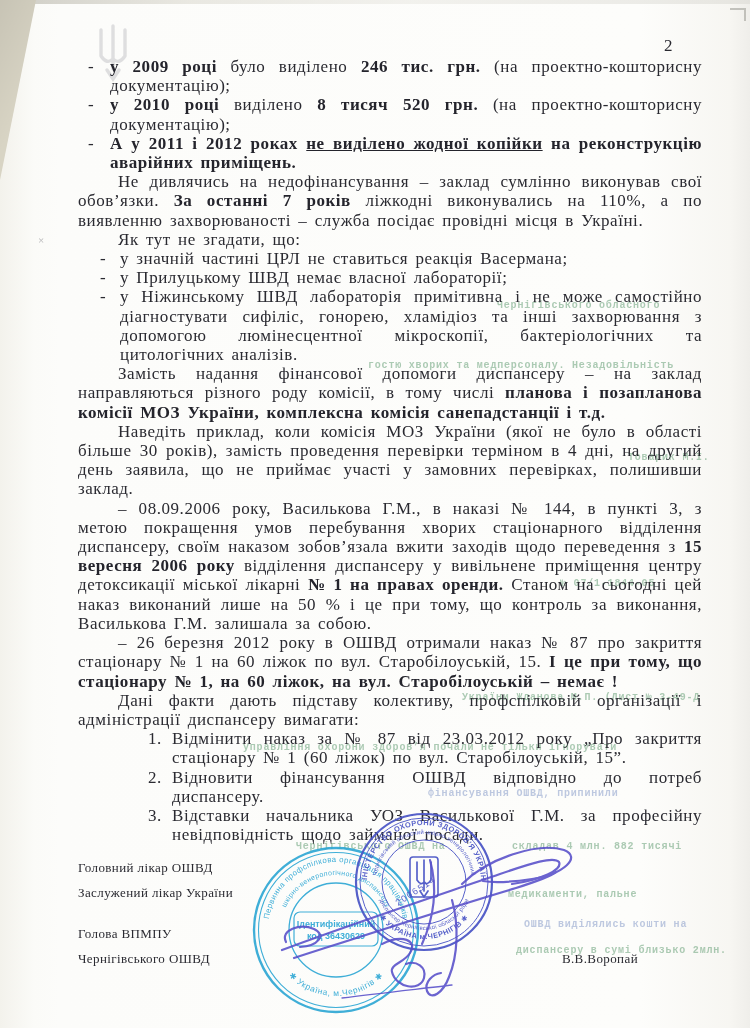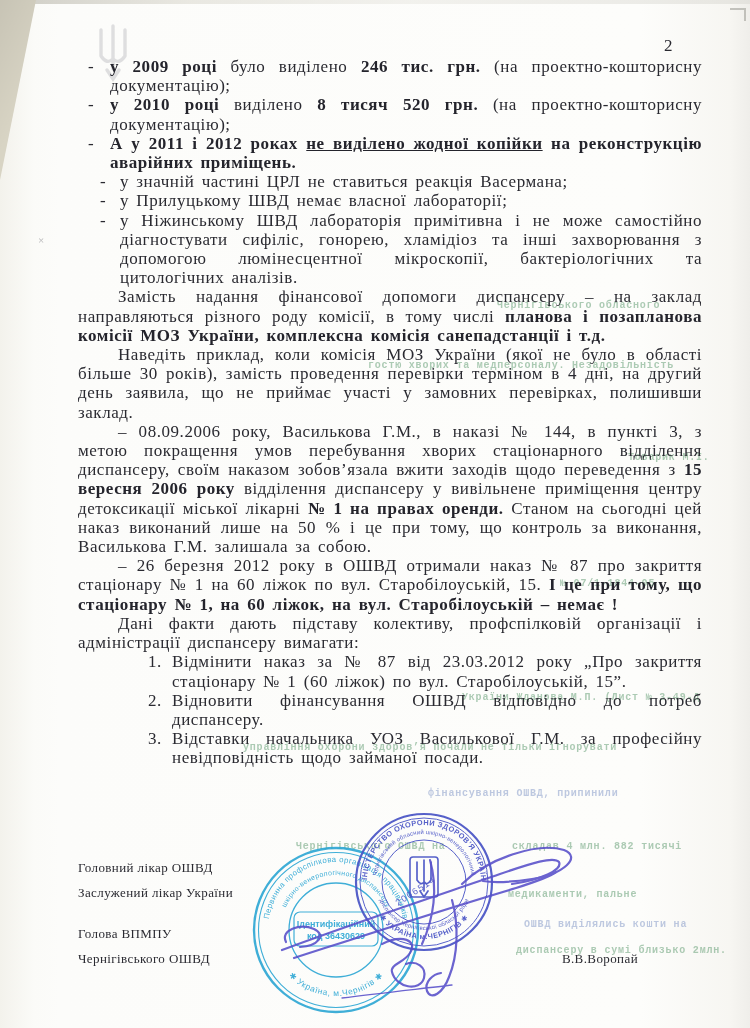--- a/index.html
+++ b/index.html
@@ -80,20 +80,22 @@
       <span style="left: 512px; top: 841px;">складав 4 млн. 882 тисячі</span>
       <span style="left: 508px; top: 889px;">медикаменти,  пальне</span>
       <span class="blu" style="left: 524px; top: 919px; text-align: right;">ОШВД виділялись кошти на</span>
       <span style="left: 516px; top: 945px;">диспансеру в сумі близько 2млн.</span>
     </div>
 
   <div class="doc" id="doc-body">
       <p class="li-dash"><span class="marker">-</span><span class="b">у 2009 році </span><span>було виділено </span><span class="b">246 тис. грн.</span><span> (на проектно-кошторисну документацію);</span></p>
       <p class="li-dash"><span class="marker">-</span><span class="b">у 2010 році</span><span> виділено </span><span class="b">8 тисяч 520 грн.</span><span> (на проектно-кошторисну документацію);</span></p>
       <p class="li-dash"><span class="marker">-</span><span class="b">А у 2011 і 2012 роках </span><span class="b u">не виділено жодної копійки</span><span class="b"> на реконструкцію аварійних приміщень.</span></p>
+      <p class="para"><span>Не дивлячись на недофінансування – заклад сумлінно виконував свої обов’язки. </span><span class="b">За останні 7 років</span><span> ліжкодні виконувались на 110%, а по виявленню захворюваності – служба посідає провідні місця в Україні.</span></p>
+      <p class="para"><span>Як тут не згадати, що:</span></p>
       <p class="li-dash2"><span class="marker">-</span><span>у значній частині ЦРЛ не ставиться реакція Васермана;</span></p>
       <p class="li-dash2"><span class="marker">-</span><span>у Прилуцькому ШВД немає власної лабораторії;</span></p>
       <p class="li-dash2"><span class="marker">-</span><span>у Ніжинському ШВД лабораторія примітивна і не може самостійно діагностувати сифіліс, гонорею, хламідіоз та інші захворювання з допомогою люмінесцентної мікроскопії, бактеріологічних та цитологічних аналізів.</span></p>
       <p class="para"><span>Замість надання фінансової допомоги диспансеру – на заклад направляються різного роду комісії, в тому числі </span><span class="b">планова і позапланова комісії МОЗ України, комплексна комісія санепадстанції і т.д.</span></p>
       <p class="para"><span>Наведіть приклад, коли комісія МОЗ України (якої не було в області більше 30 років), замість проведення перевірки терміном в 4 дні, на другий день заявила, що не приймає участі у замовних перевірках, полишивши заклад.</span></p>
       <p class="para"><span>– 08.09.2006 року, Василькова Г.М., в наказі № 144, в пункті 3, з метою покращення умов перебування хворих стаціонарного відділення диспансеру, своїм наказом зобов’язала вжити заходів щодо переведення з </span><span class="b">15 вересня 2006 року</span><span> відділення диспансеру у вивільнене приміщення центру детоксикації міської лікарні </span><span class="b">№ 1 на правах оренди.</span><span> Станом на сьогодні цей наказ виконаний лише на 50 % і це при тому, що контроль за виконання, Василькова Г.М. залишала за собою.</span></p>
       <p class="para"><span>– 26 березня 2012 року в ОШВД отримали наказ № 87 про закриття стаціонару № 1 на 60 ліжок по вул. Старобілоуській, 15. </span><span class="b">І це при тому, що стаціонару № 1, на 60 ліжок, на вул. Старобілоуській – немає !</span></p>
       <p class="para"><span>Дані факти дають підставу колективу, профспілковій організації і адміністрації диспансеру вимагати:</span></p>
       <p class="li-num"><span class="num">1.</span><span>Відмінити наказ за № 87 від 23.03.2012 року „Про закриття стаціонару № 1 (60 ліжок) по вул. Старобілоуській, 15”.</span></p>
       <p class="li-num"><span class="num">2.</span><span>Відновити фінансування ОШВД відповідно до потреб диспансеру.</span></p>

